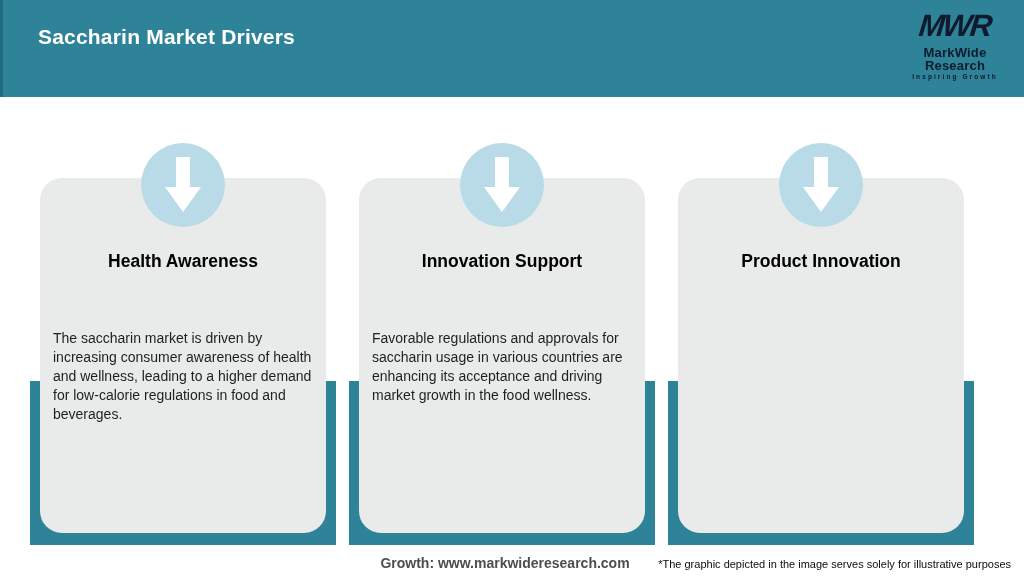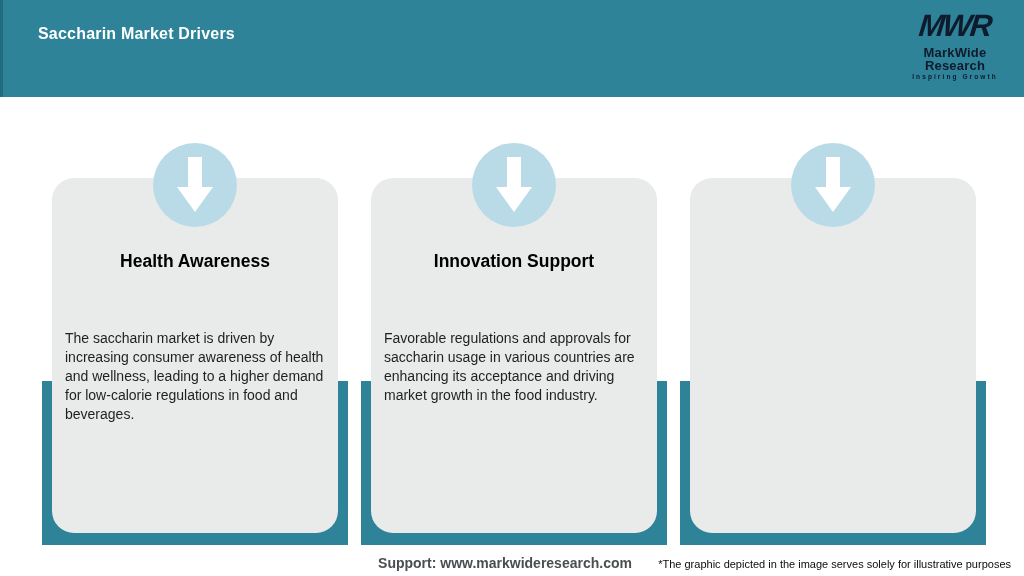--- a/index.html
+++ b/index.html
@@ -12,38 +12,38 @@
   .header {
     position:absolute; left:0; top:0; width:1024px; height:97px;
     background:#2E8399;
   }
   .header-edge {
     position:absolute; left:0; top:0; width:3px; height:97px;
     background:#216B80;
   }
   .page-title {
     position:absolute; left:38px; top:25px;
-    font-size:16px; font-weight:bold; color:#ffffff; letter-spacing:0.2px;
+    font-size:21px; font-weight:bold; color:#ffffff; letter-spacing:0.2px;
   }
 
   
   .logo {
     position:absolute; right:14px; top:10px; width:110px;
     text-align:center; color:#0E1B2C; line-height:1;
   }
   .logo-acronym {
     font-size:31px; font-weight:bold; font-style:italic;
     letter-spacing:-2px; transform:skewX(-6deg); display:inline-block;
   }
   .logo-company { font-size:13px; font-weight:bold; margin-top:5px; letter-spacing:0.2px; }
   .logo-tagline { font-size:6.5px; font-weight:bold; margin-top:2px; letter-spacing:2.1px; }
 
   
   .cards-row {
-    position:absolute; left:42px; top:143px;
+    position:absolute; left:30px; top:143px;
     display:flex; gap:13px;
   }
   .driver-col { position:relative; width:306px; height:402px; }
   .backdrop {
     position:absolute; left:0; top:238px; width:306px; height:164px;
     background:#2E8399; z-index:1;
   }
   .card {
     position:absolute; left:10px; top:35px; width:286px; height:355px;
     background:#E8EBEA; border-radius:22px; z-index:2;
@@ -102,40 +102,41 @@
           <rect x="13" y="1" width="14" height="30" fill="#ffffff"></rect>
           <polygon points="2,31 38,31 20,56" fill="#ffffff"></polygon>
         </svg>
       </div>
     </div>
 
     <div class="driver-col">
       <div class="backdrop"></div>
       <div class="card">
         <div class="card-title">Innovation Support</div>
-        <div class="card-desc">Favorable regulations and approvals for saccharin usage in various countries are enhancing its acceptance and driving market growth in the food industry.</div>
+        <div class="card-desc">Favorable regulations and approvals for saccharin usage in various countries are enhancing its acceptance and driving market growth in the food wellness.</div>
       </div>
       <div class="icon-circle">
         <svg width="40" height="58" viewBox="0 0 40 58" aria-hidden="true">
           <rect x="13" y="1" width="14" height="30" fill="#ffffff"></rect>
           <polygon points="2,31 38,31 20,56" fill="#ffffff"></polygon>
         </svg>
       </div>
     </div>
 
     <div class="driver-col">
       <div class="backdrop"></div>
       <div class="card">
+        <div class="card-title">Product Innovation</div>
       </div>
       <div class="icon-circle">
         <svg width="40" height="58" viewBox="0 0 40 58" aria-hidden="true">
           <rect x="13" y="1" width="14" height="30" fill="#ffffff"></rect>
           <polygon points="2,31 38,31 20,56" fill="#ffffff"></polygon>
         </svg>
       </div>
     </div>
 
   </div>
 
-  <div class="source-line">Support: www.markwideresearch.com</div>
+  <div class="source-line">Growth: www.markwideresearch.com</div>
   <div class="disclaimer">*The graphic depicted in the image serves solely for illustrative purposes</div>
 
 </div>
 
 </body></html>

